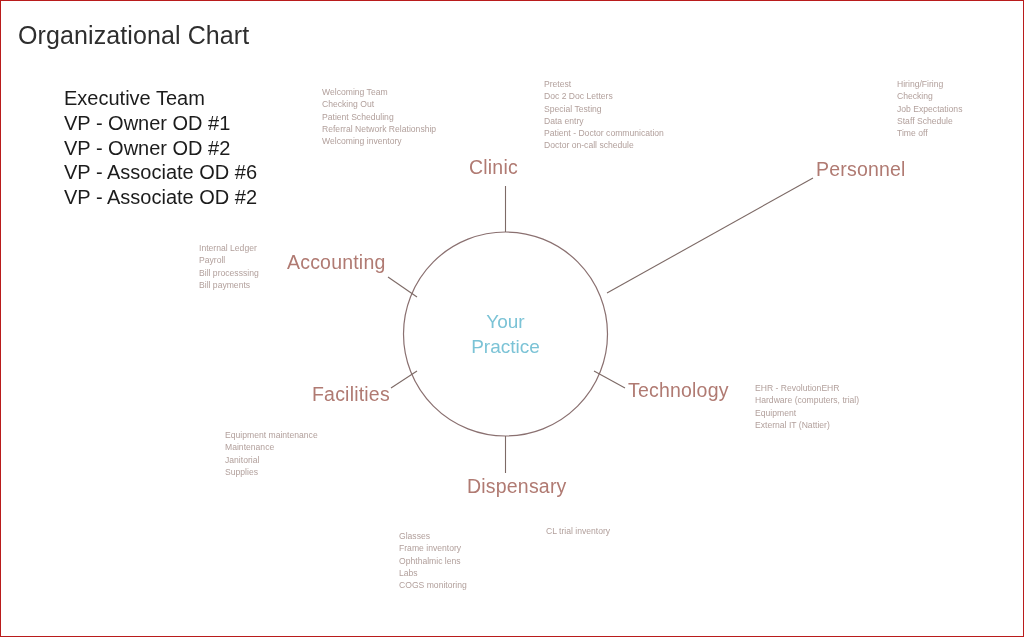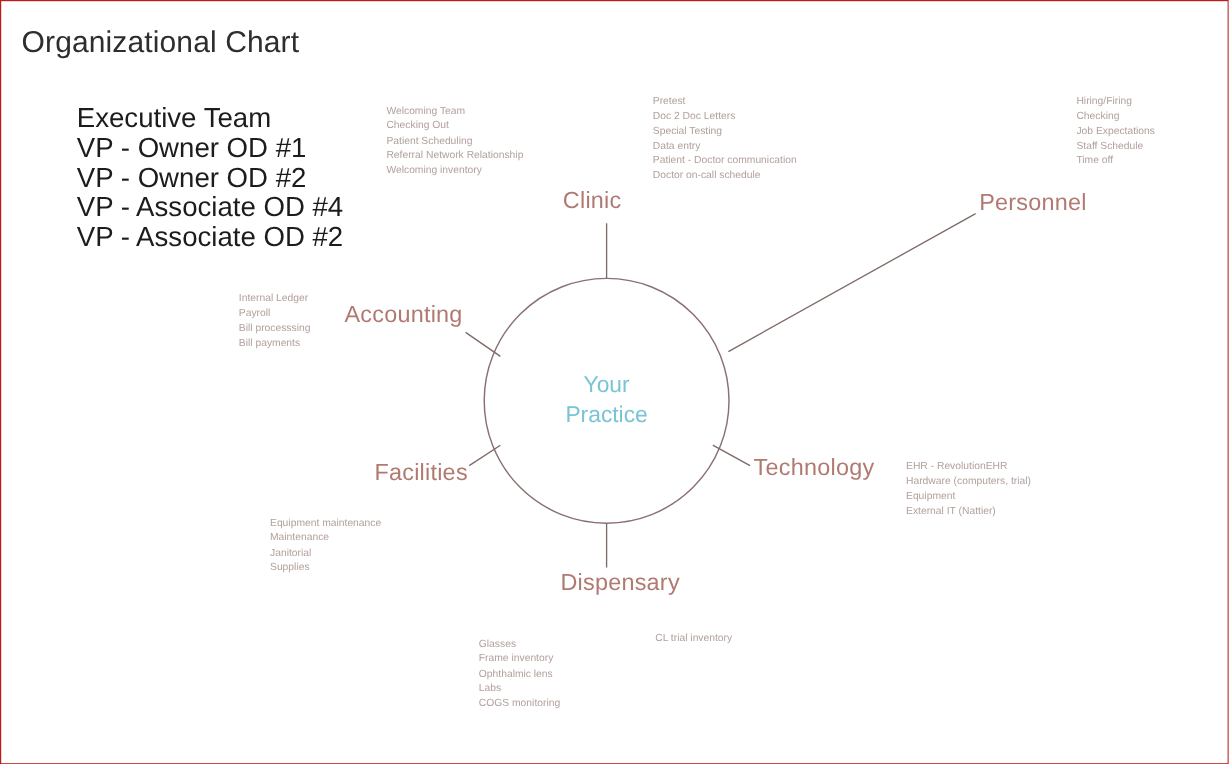--- a/index.html
+++ b/index.html
@@ -34,21 +34,21 @@
     top: 20px;
     font-size: 25px;
     color: #2e2e2e;
     letter-spacing: 0.1px;
     white-space: nowrap;
   }
   .exec-block {
     position: absolute;
     left: 63px;
     top: 85px;
-    font-size: 23px;
+    font-size: 20px;
     color: #1c1c1c;
     line-height: 24.8px;
     white-space: nowrap;
   }
   .exec-line { display: block; }
   .branch-label {
     position: absolute;
     font-size: 19.5px;
     color: #b07a72;
     white-space: nowrap;
@@ -93,21 +93,21 @@
 
     <line x1="416" y1="296" x2="387" y2="276" stroke="#7d6a66" stroke-width="1.1"></line>
   </svg>
 
   <div class="page-title">Organizational Chart</div>
 
   <div class="exec-block">
     <span class="exec-line">Executive Team</span>
     <span class="exec-line">VP - Owner OD #1</span>
     <span class="exec-line">VP - Owner OD #2</span>
-    <span class="exec-line">VP - Associate OD #4</span>
+    <span class="exec-line">VP - Associate OD #6</span>
     <span class="exec-line">VP - Associate OD #2</span>
   </div>
 
   <div class="center-label" style="left:404px; top:308px; width:201px;">
     <span>Your</span>
     <span>Practice</span>
   </div>
 
   <div class="branch-label" style="left:468px; top:155px;">Clinic</div>
   <div class="branch-label" style="left:815px; top:157px;">Personnel</div>

